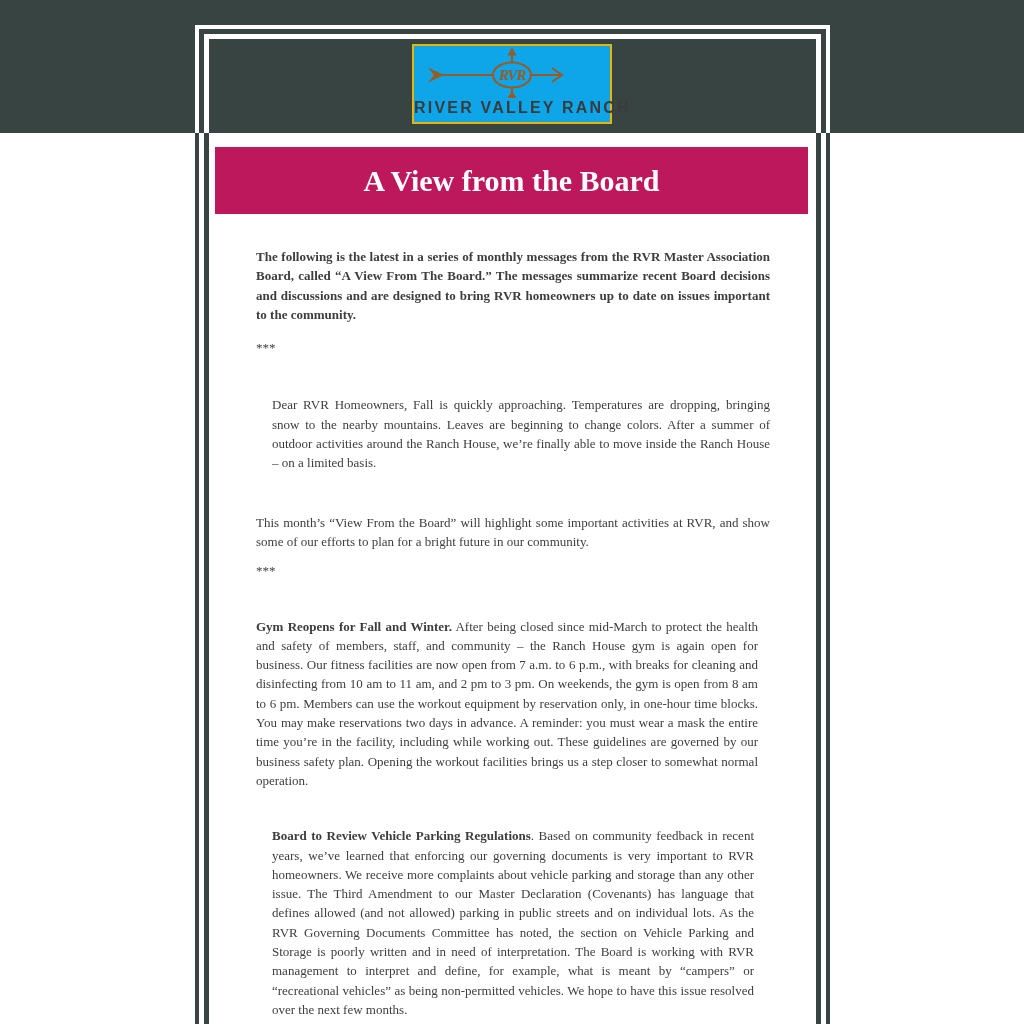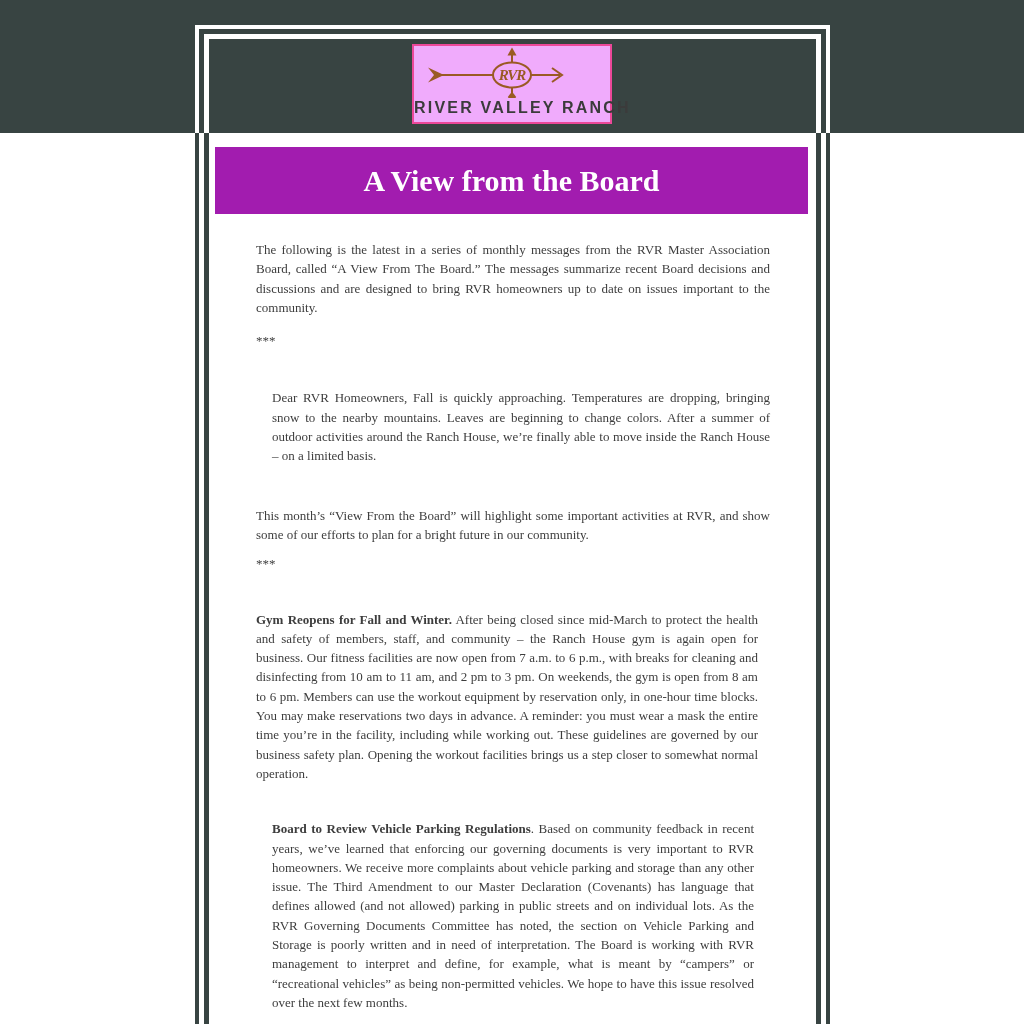--- a/index.html
+++ b/index.html
@@ -62,41 +62,41 @@
   .band-clip .w-inner {
     top: 34px; left: 204px;
     width: 617px; height: 300px;
     border-width: 5px;
   }
   
   .logo-card {
     position: absolute; top: 44px; left: 412px;
     width: 200px; height: 80px;
     box-sizing: border-box;
-    background: #f0abfc;
-    border: 2px solid #ec4899;
+    background: #0ea5e9;
+    border: 2px solid #eab308;
     z-index: 3;
   }
   .logo-card svg { display: block; }
   .logo-wordmark {
     position: absolute; bottom: 5px; left: 0;
     width: 100%;
     text-align: center;
     font-family: "Liberation Sans", sans-serif;
     font-weight: bold;
     font-size: 16px;
     letter-spacing: 2.2px;
     color: #3b3b3b;
     white-space: nowrap;
   }
   
   .title-banner {
     position: absolute; top: 147px; left: 215px;
     width: 593px; height: 67px;
-    background: #a21caf;
+    background: #be185d;
     z-index: 3;
   }
   .title-banner .title {
     width: 100%; height: 100%;
     display: flex; align-items: center; justify-content: center;
     color: #ffffff;
     font-family: "Liberation Serif", serif;
     font-weight: bold;
     font-size: 30px;
   }
@@ -104,21 +104,21 @@
   .article {
     position: absolute; top: 236px; left: 256px;
     width: 514px;
     z-index: 3;
     color: #3d3d3d;
     font-size: 13px;
     line-height: 19.3px;
   }
   .article p { text-align: justify; }
   .article p b { font-weight: bold; }
-  .p-intro  { margin: 4px 0 14px 0; }
+  .p-intro  { margin: 11px 0 14px 0; font-weight: bold; }
   .p-sep1   { margin: 0 0 38px 0; text-align: left !important; }
   .p-greet  { margin: 0 0 40px 16px; }
   .p-month  { margin: 0 0 10px 0; }
   .p-sep2   { margin: 0 0 36px 0; text-align: left !important; }
   .p-gym    { margin: 0 12px 36px 0; }
   .p-park   { margin: 16px; }
 </style>
 </head>
 <body>
 

